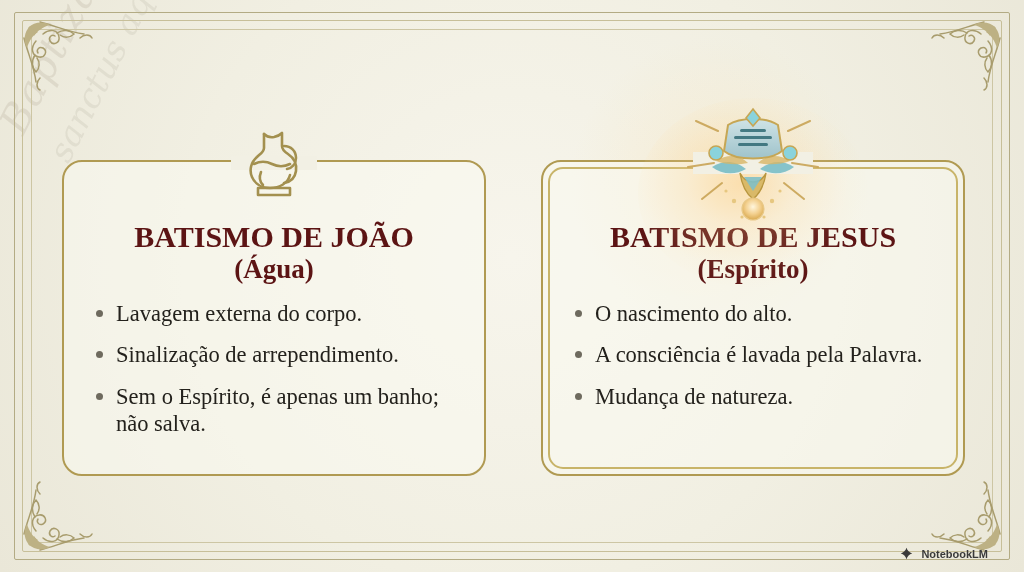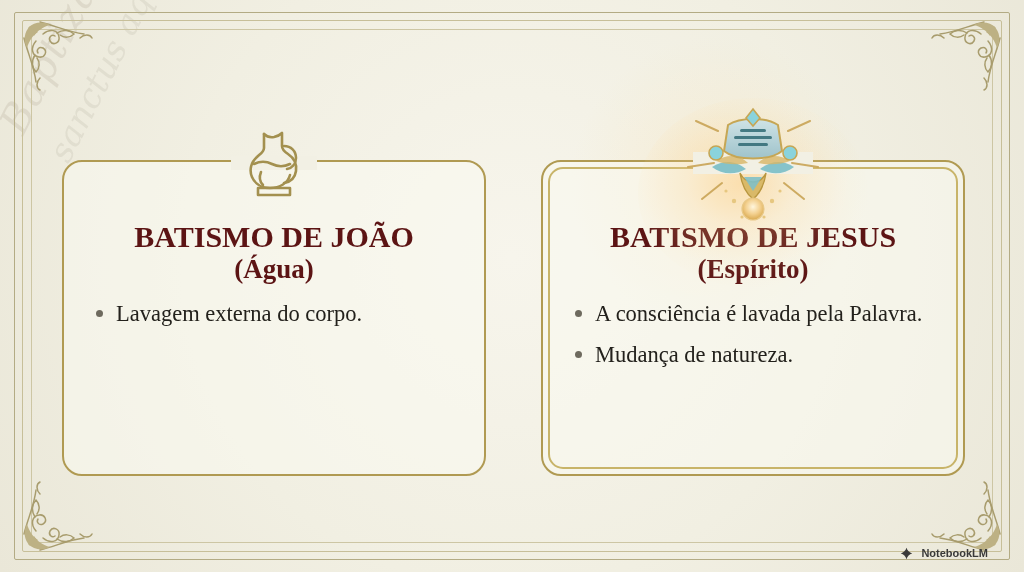--- a/index.html
+++ b/index.html
@@ -100,21 +100,21 @@
     content:"";position:absolute;left:2px;top:10px;
     width:7px;height:7px;border-radius:50%;background:#6e6a5e;
   }
   .insight{
     position:absolute;left:60px;right:60px;top:484px;text-align:center;
     font-size:20.5px;line-height:1.32;color:#1e1c18;
   }
   .insight .lbl{color:#8e8b78;letter-spacing:0.3px;}
   .nblm{
     position:absolute;right:36px;bottom:12px;
-    display:flex;gap:8px;
+    display:flex;align-items:center;gap:8px;
     font-family:"Liberation Sans", sans-serif;
     font-size:11px;font-weight:bold;color:#3a3a3a;
   }
 </style>
 </head>
 <body>
 
 <div id="stage">
 
   <div class="texture">Baptizat civil lucide</div>
@@ -195,20 +195,22 @@
           <path d="M14 60 L46 60 L46 67 L14 67 Z"></path>
         </g>
       </svg>
     </div>
     <div class="card-head">
       <span>BATISMO DE JOÃO</span>
       <span class="sub">(Água)</span>
     </div>
     <ul class="blist">
       <li>Lavagem externa do corpo.</li>
+      <li>Sinalização de arrependimento.</li>
+      <li>Sem o Espírito, é apenas um banho; não salva.</li>
     </ul>
   </div>
 
   <div class="card card-right">
     <div class="dbl"></div>
     <div class="glow"></div>
     <div class="notch"></div>
     <div class="icon-wrap">
       <svg width="150" height="118" viewBox="0 0 150 118">
         <defs>
@@ -268,20 +270,21 @@
           <circle cx="64" cy="112" r="1.6"></circle>
             <circle cx="86" cy="112" r="1.6"></circle>
         </g>
       </svg>
     </div>
     <div class="card-head">
       <span>BATISMO DE JESUS</span>
       <span class="sub">(Espírito)</span>
     </div>
     <ul class="blist">
+      <li>O nascimento do alto.</li>
       <li>A consciência é lavada pela Palavra.</li>
       <li>Mudança de natureza.</li>
     </ul>
   </div>
 
 
   <div class="nblm">
     <svg width="13" height="13" viewBox="0 0 13 13">
       <path d="M6.5 0.8 C7.3 3.6 9.4 5.7 12.2 6.5 C9.4 7.3 7.3 9.4 6.5 12.2 C5.7 9.4 3.6 7.3 0.8 6.5 C3.6 5.7 5.7 3.6 6.5 0.8 Z" fill="#3a3a3a"></path>
     </svg>

